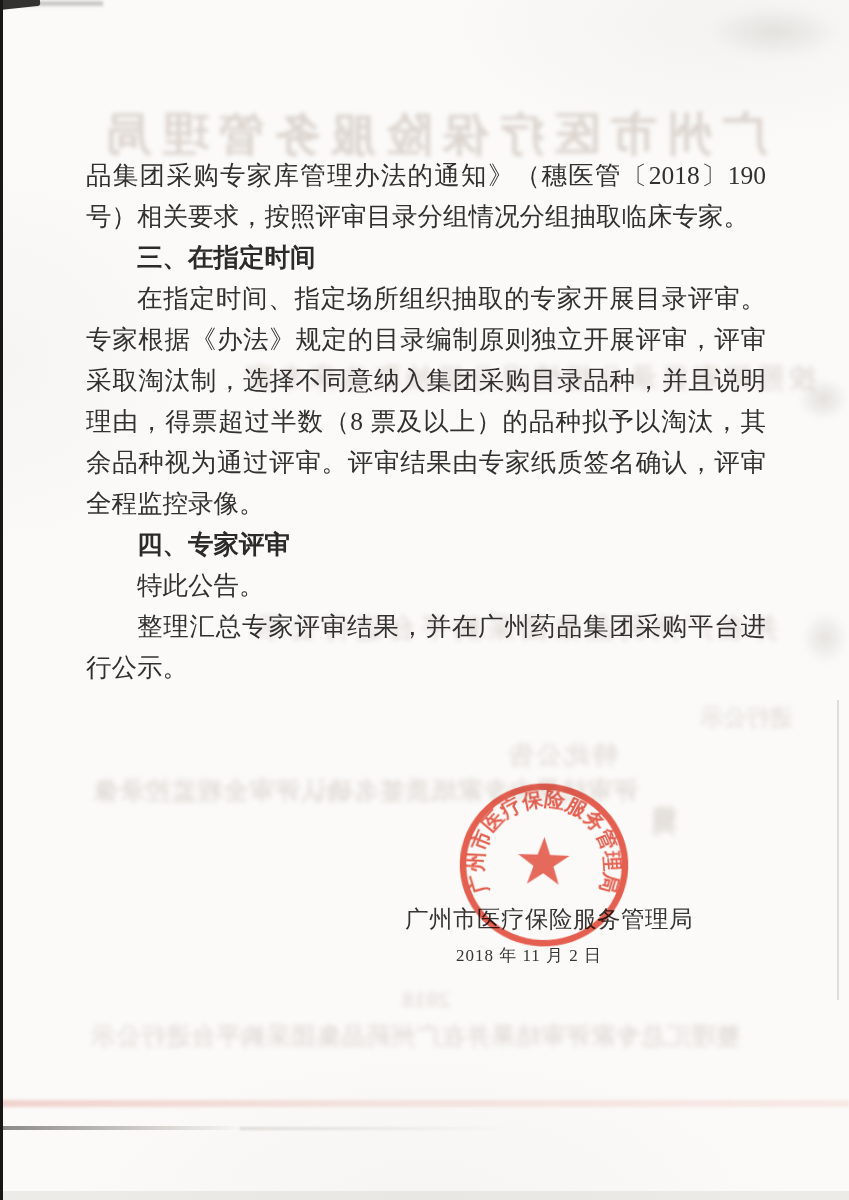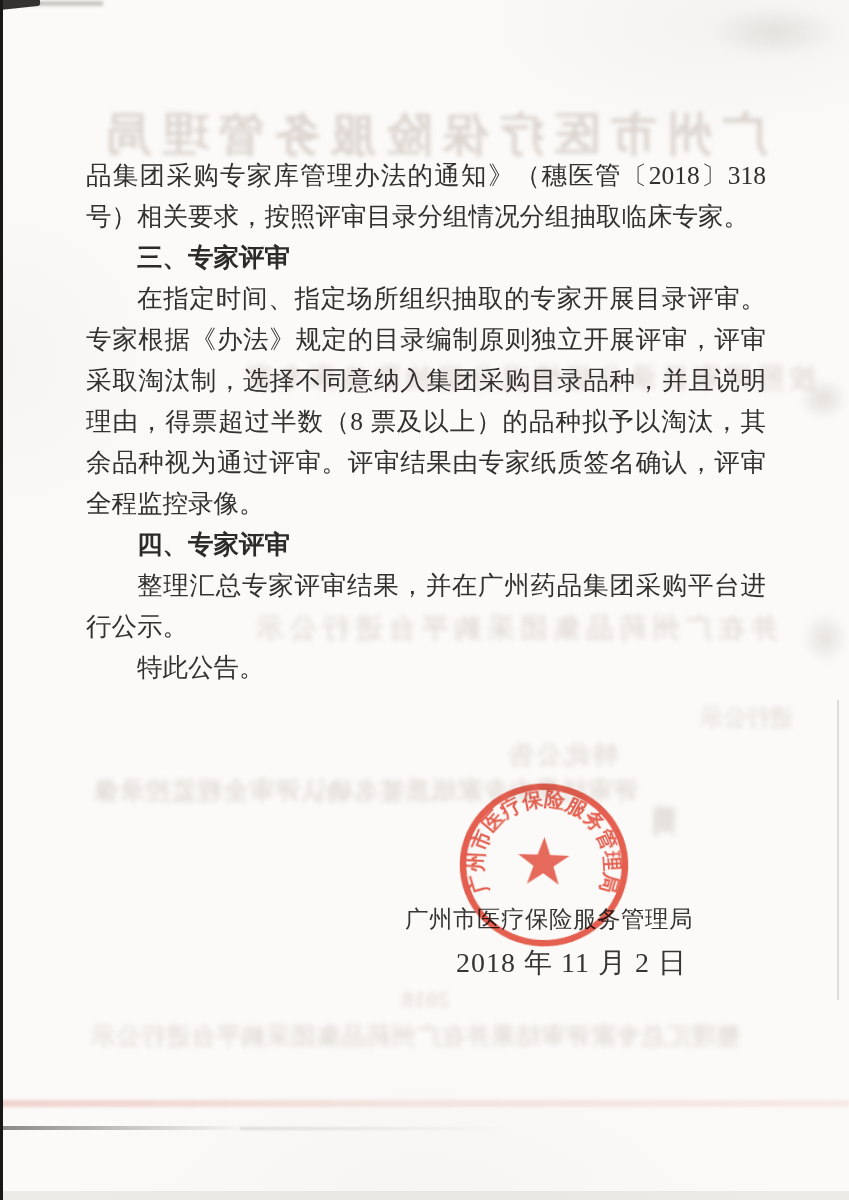--- a/index.html
+++ b/index.html
@@ -25,21 +25,21 @@
     text-align:justify;z-index:3;
   }
   #body-text p{margin:0;}
   .indent{text-indent:2em;}
   .heading{font-weight:600;color:#2c2b29;}
   
   .sig{
     position:absolute;z-index:3;color:#363533;white-space:nowrap;
   }
   #agency-signature{left:405px;top:903px;font-size:23.5px;letter-spacing:0.5px;}
-  #signature-date{left:456px;top:944px;font-size:28px;letter-spacing:1px;}
+  #signature-date{left:456px;top:944px;font-size:17px;letter-spacing:1px;}
   
   #official-seal{
     position:absolute;left:456px;top:780px;z-index:4;
     mix-blend-mode:multiply;opacity:0.92;
     transform:rotate(2deg);
     filter:blur(0.3px);
   }
   
   .bleed{
     position:absolute;z-index:1;white-space:nowrap;
@@ -96,26 +96,26 @@
   <div class="bleed" id="bleed-1">按照评审目录分组情况分组抽取临床专家</div>
   <div class="bleed" id="bleed-2">并在广州药品集团采购平台进行公示</div>
   <div class="bleed" id="bleed-3">特此公告</div>
   <div class="bleed" id="bleed-4">进行公示</div>
   <div class="bleed" id="bleed-5">评审结果由专家纸质签名确认评审全程监控录像</div>
   <div class="bleed" id="bleed-6">管理局</div>
   <div class="bleed" id="bleed-7">2018</div>
   <div class="bleed" id="bleed-8">整理汇总专家评审结果并在广州药品集团采购平台进行公示</div>
 
   <div id="body-text">
-    <p>品集团采购专家库管理办法的通知》（穗医管〔2018〕318 号）相关要求，按照评审目录分组情况分组抽取临床专家。</p>
-    <p class="indent heading">三、专家评审</p>
+    <p>品集团采购专家库管理办法的通知》（穗医管〔2018〕190 号）相关要求，按照评审目录分组情况分组抽取临床专家。</p>
+    <p class="indent heading">三、在指定时间</p>
     <p class="indent">在指定时间、指定场所组织抽取的专家开展目录评审。专家根据《办法》规定的目录编制原则独立开展评审，评审采取淘汰制，选择不同意纳入集团采购目录品种，并且说明理由，得票超过半数（8 票及以上）的品种拟予以淘汰，其余品种视为通过评审。评审结果由专家纸质签名确认，评审全程监控录像。</p>
     <p class="indent heading">四、专家评审</p>
+    <p class="indent">特此公告。</p>
     <p class="indent">整理汇总专家评审结果，并在广州药品集团采购平台进行公示。</p>
-    <p class="indent">特此公告。</p>
   </div>
 
   <div class="sig" id="agency-signature">广州市医疗保险服务管理局</div>
   <div class="sig" id="signature-date">2018 年 11 月 2 日</div>
 
   <svg id="official-seal" width="176" height="170" viewBox="0 0 176 176" preserveAspectRatio="none">
     <circle cx="88" cy="88" r="81" fill="none" stroke="#e23b28" stroke-width="6.5" stroke-opacity="0.88"></circle>
     <polygon points="87.5,59 93.7,77.5 113.2,77.7 97.5,89.2 103.4,107.8 87.5,96.5 71.6,107.8 77.5,89.2 61.8,77.7 81.3,77.5" fill="#e23b28" fill-opacity="0.82"></polygon>
     <path id="sealArc" d="M 34.1 116.6 A 61 61 0 1 1 141.9 116.6" fill="none"></path>
     <text font-size="20.5" font-weight="bold" fill="#e23b28" fill-opacity="0.88" font-family="Liberation Serif, DejaVu Serif, serif">

